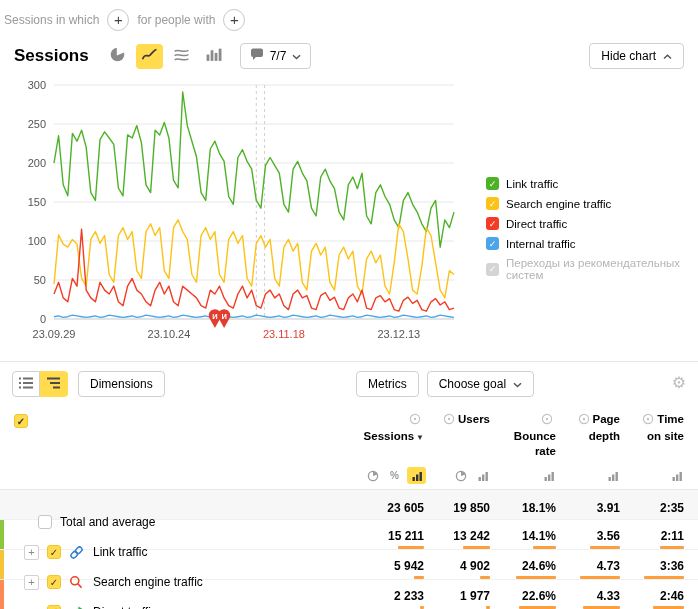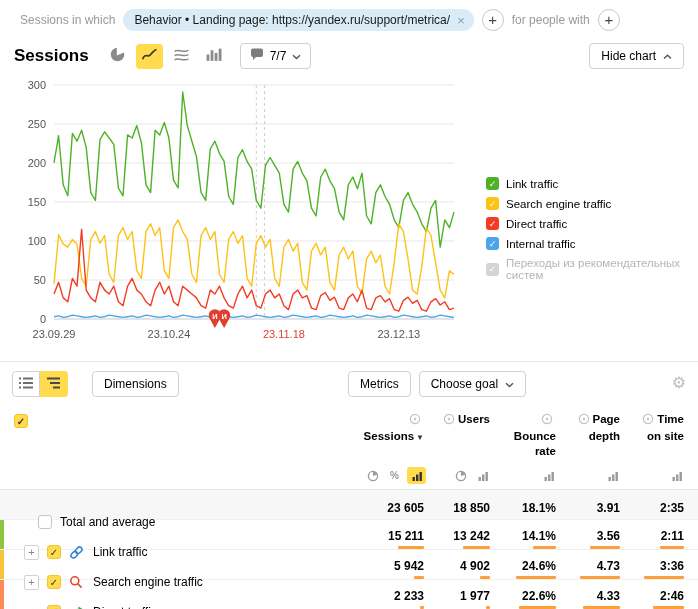--- a/index.html
+++ b/index.html
@@ -1,20 +1,20 @@
 <!DOCTYPE html>
 <html><head>
 <meta charset="utf-8">
 <style>
   * { box-sizing: border-box; margin: 0; padding: 0; }
   body { background: #fff; font-family: "Liberation Sans", sans-serif; color: #000; }
   .app { width: 698px; height: 609px; overflow: hidden; background: #fff; position: relative; }
 
   
-  .filter-bar { display: flex; align-items: center; gap: 8px; padding: 9px 20px 7px; font-size: 12px; }
+  .filter-bar { display: flex; align-items: center; gap: 8px; padding: 9px 4px 7px; font-size: 12px; }
   .muted { color: #9a9a9a; }
   .chip { display: inline-flex; align-items: center; gap: 7px; background: #d9ecf7; border-radius: 14px; padding: 4px 9px 4px 11px; font-size: 12px; color: #1a1a1a; cursor: pointer; }
   .chip-close { color: #7fa2b8; font-size: 13px; line-height: 1; cursor: pointer; }
   .circle-btn { width: 22px; height: 22px; border: 1px solid #c9c9c9; border-radius: 50%; background: #fff; font-size: 15px; color: #444; display: inline-flex; align-items: center; justify-content: center; cursor: pointer; line-height: 1; padding-bottom: 2px; }
 
   
   .chart-toolbar { display: flex; align-items: center; gap: 5px; padding: 5px 14px 2px; }
   .chart-title { font-size: 17px; font-weight: bold; margin-right: 10px; }
   .icon-btn { width: 27px; height: 25px; border: none; background: transparent; border-radius: 4px; display: inline-flex; align-items: center; justify-content: center; cursor: pointer; }
   .icon-btn.selected { background: #ffdb4d; }
@@ -24,28 +24,28 @@
   
   .chart-area { position: relative; height: 288px; }
   #chart { position: absolute; left: 6px; top: 0; }
   .legend { position: absolute; left: 486px; top: 106px; display: flex; flex-direction: column; gap: 7px; }
   .legend-item { display: flex; align-items: center; gap: 7px; font-size: 11.5px; cursor: pointer; }
   .legend-cb { width: 13px; height: 13px; border-radius: 3px; color: #fff; font-size: 9px; display: inline-flex; align-items: center; justify-content: center; flex: none; }
   .legend-item.disabled { color: #b5b5b5; }
 
   
   .table-section { border-top: 1px solid #e6e6e6; margin-top: 2px; }
-  .table-toolbar { position: relative; height: 44px; padding: 9px 12px; display: flex; align-items: center; gap: 24px; }
+  .table-toolbar { position: relative; height: 44px; padding: 9px 12px; display: flex; align-items: center; gap: 10px; }
   .view-toggle { display: flex; }
   .vt-btn { width: 28px; height: 26px; border: 1px solid #d0d0d0; background: #fff; display: inline-flex; align-items: center; justify-content: center; cursor: pointer; }
   .vt-btn.first { border-radius: 4px 0 0 4px; }
   .vt-btn.last { border-radius: 0 4px 4px 0; border-left: none; }
   .vt-btn.selected { background: #ffdb4d; border-color: #ffdb4d; }
   .text-btn { border: 1px solid #d0d0d0; background: #fff; border-radius: 4px; padding: 5px 11px; font-size: 12px; cursor: pointer; display: inline-flex; align-items: center; gap: 7px; }
-  .metrics-group { position: absolute; left: 348px; top: 9px; display: flex; gap: 8px; }
+  .metrics-group { position: absolute; left: 356px; top: 9px; display: flex; gap: 8px; }
   .gear-btn { position: absolute; right: 12px; top: 11px; border: none; background: none; color: #bdbdbd; font-size: 16px; cursor: pointer; }
 
   .grid { display: grid; grid-template-columns: 1fr 80px 66px 66px 64px 64px; }
   .thead { padding: 6px 0 4px; align-items: start; }
   .th-dim { display: flex; align-items: center; gap: 10px; padding-left: 14px; font-size: 12px; font-weight: bold; margin-top: 2px; }
   .th-metric { text-align: right; padding-right: 14px; font-size: 11.5px; font-weight: bold; line-height: 1.3; cursor: pointer; }
   .q-icon { margin-right: 3px; vertical-align: -2px; }
   .th-lbl { display: inline; }
   .sort { font-size: 8px; margin-left: 2px; color: #333; }
   .subhead { height: 27px; border-bottom: 1px solid #e8e8e8; align-items: center; }
@@ -68,24 +68,20 @@
   .num { line-height: 1.15; font-weight: bold; }
   .mini-bar { height: 3px; background: #ff9e3d; border-radius: 1px; margin: 2px 0 0 auto; }
 </style>
 </head>
 <body>
 
 <div class="app">
 
   <div class="filter-bar">
     <span class="muted">Sessions in which</span>
-    <span class="chip">
-      <span>Behavior • Landing page: https://yandex.ru/support/metrica/</span>
-      <span class="chip-close">×</span>
-    </span>
     <button class="circle-btn">+</button>
     <span class="muted">for people with</span>
     <button class="circle-btn">+</button>
   </div>
 
   <div class="chart-toolbar">
     <span class="chart-title">Sessions</span>
     <button class="icon-btn">
       <span><svg width="17" height="17" viewBox="0 0 17 17">
             <circle cx="8.5" cy="8.5" r="6.8" fill="#8a8a8a"></circle>
@@ -331,21 +327,21 @@
     <div id="rows">
         <div class="grid row total">
           <div class="dim-cell total-dim">
             <span class="checkbox"></span>
             <span class="row-label">Total and average</span>
           </div>
           <div class="val-cell">
             <div class="num">23 605</div>
           </div>
           <div class="val-cell">
-            <div class="num">18 850</div>
+            <div class="num">19 850</div>
           </div>
           <div class="val-cell">
             <div class="num">18.1%</div>
           </div>
           <div class="val-cell">
             <div class="num">3.91</div>
           </div>
           <div class="val-cell">
             <div class="num">2:35</div>
           </div>

